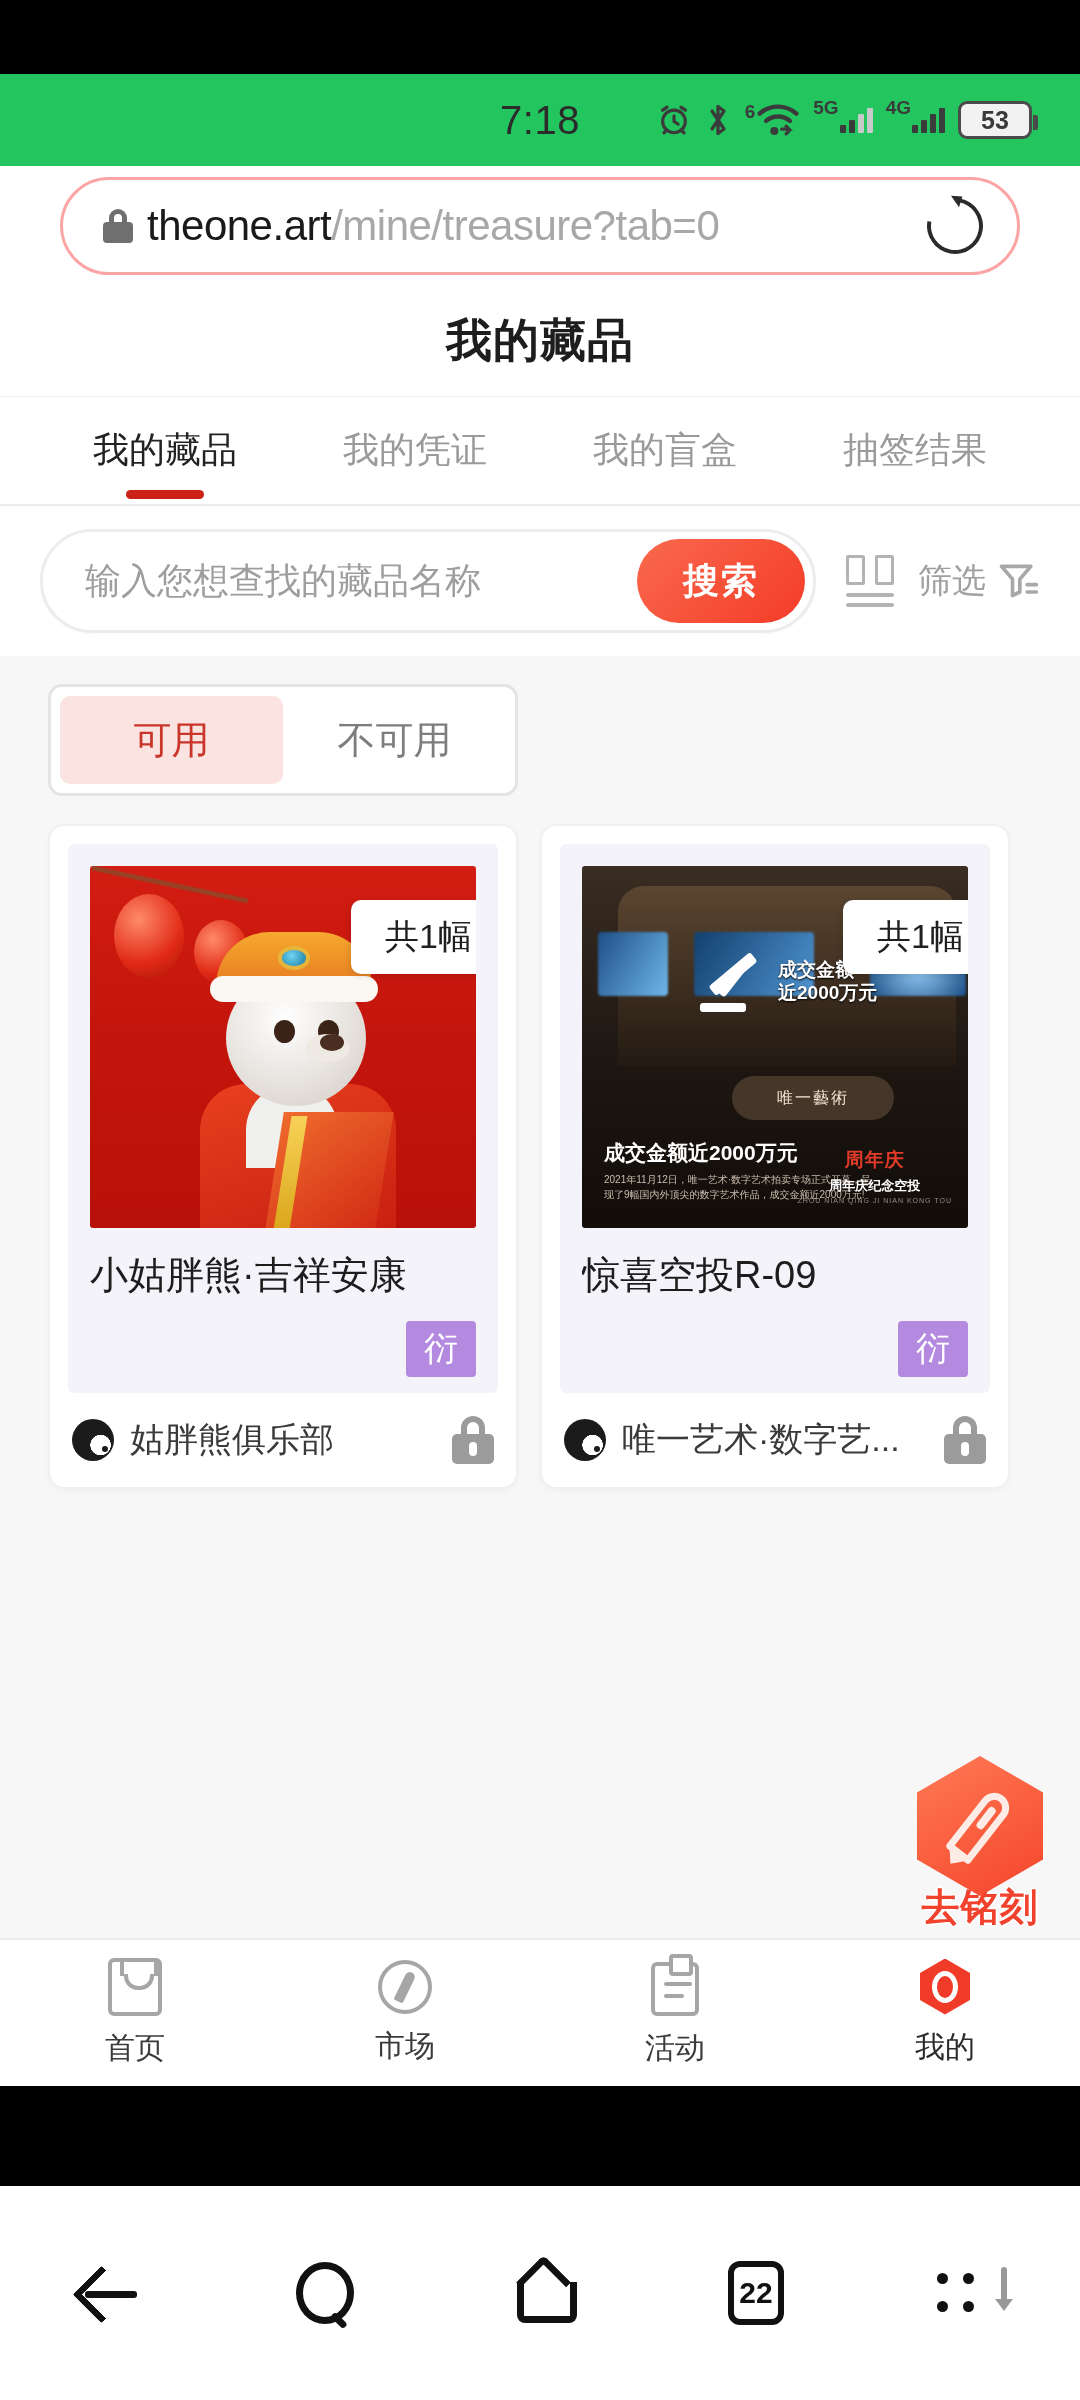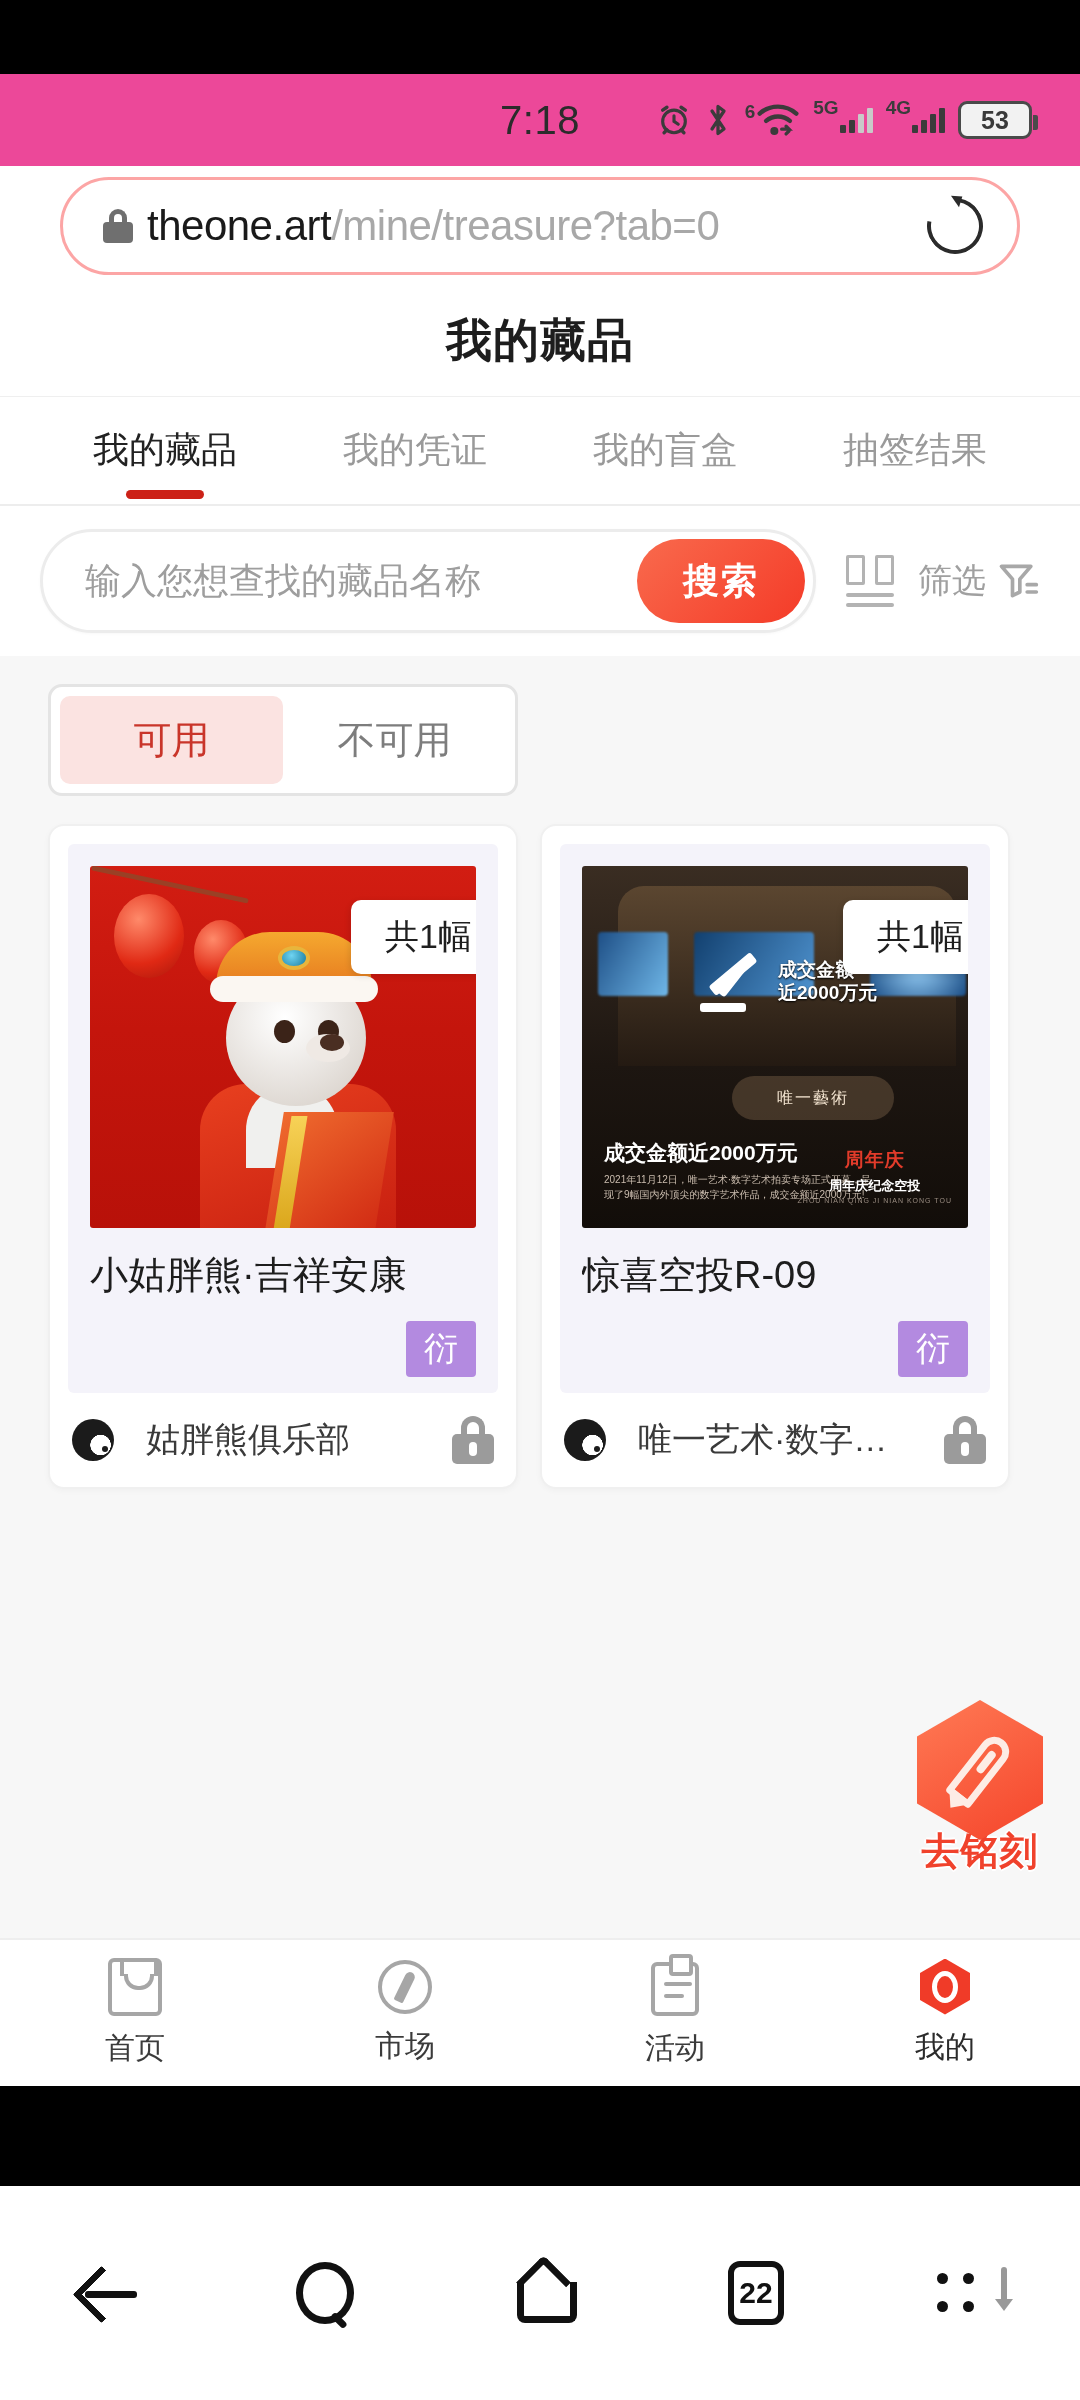--- a/index.html
+++ b/index.html
@@ -11,21 +11,21 @@
   }
   .phone {
     position: relative;
     width: 1080px; height: 2400px;
     background: #000;
   }
 
   
   .statusbar {
     position: absolute; top: 74px; left: 0; width: 1080px; height: 92px;
-    background: #ec4899;
+    background: #22c55e;
     display: flex; align-items: center;
   }
   .status-time {
     position: absolute; left: 0; right: 0; text-align: center;
     font-size: 40px; color: #2b2b2b; letter-spacing: 0.5px;
     font-family: "Liberation Sans", sans-serif;
   }
   .status-icons {
     position: absolute; right: 48px; display: flex; align-items: center; gap: 13px;
   }
@@ -195,36 +195,36 @@
     font-size: 34px; color:#1f1f1f; font-weight:500; box-shadow:-1px 2px 6px rgba(0,0,0,.12);text-align:right;
   }
   .card-name { margin-top: 22px; font-size: 38px; color:#1d1d1d; font-weight:500; white-space:nowrap; overflow:hidden;}
   .tag-row { margin-top: 20px; display:flex; justify-content:flex-end; }
   .tag-deriv {
     width: 70px; height: 56px; background:#b38ae0; color:#fff;
     display:flex; align-items:center; justify-content:center;
     font-size: 34px; border-radius: 4px;
   }
   .card-foot {
-    height: 94px; display:flex; align-items:center; gap:32px; padding: 0 4px;
+    height: 94px; display:flex; align-items:center; gap:16px; padding: 0 4px;
   }
   .avatar {
     flex:0 0 auto; width: 42px; height:42px; border-radius:50%;
     background: radial-gradient(circle at 68% 62%, #ffffff 0 26%, #1b1b1b 27% 100%);
     position:relative; overflow:hidden;
   }
   .avatar:after{ content:""; position:absolute; right:6px; bottom:9px; width:6px; height:6px; border-radius:50%; background:#1b1b1b;}
   .pub-name { flex:1 1 auto; font-size: 34px; color:#3a3a3a; white-space:nowrap; overflow:hidden; text-overflow:ellipsis;}
   .lock-gray { flex:0 0 auto; width: 42px; height: 48px; position:relative; }
   .lock-gray .body { position:absolute; bottom:0; left:0; width:42px; height:30px; background:#9b9b9b; border-radius:5px;}
   .lock-gray .body:after{content:""; position:absolute; left:17px; top:8px; width:8px; height:14px; background:#fff; border-radius:4px;}
   .lock-gray .shackle { position:absolute; top:0; left:9px; width:24px; height:22px; border:6px solid #9b9b9b; border-bottom:none; border-radius:13px 13px 0 0;}
 
   
-  .fab { position:absolute; right: 34px; top: 1414px; width: 132px; text-align:center; }
+  .fab { position:absolute; right: 34px; top: 1470px; width: 132px; text-align:center; }
   .hexbtn {
     width: 126px; height: 140px; margin: 0 auto; position:relative;
     background: linear-gradient(150deg, #ff7a55 0%, #f5452b 100%);
     clip-path: polygon(50% 0%, 100% 26%, 100% 74%, 50% 100%, 0% 74%, 0% 26%);
     filter: drop-shadow(0 3px 8px rgba(240,60,40,0.35));
   }
   .pen {
     position:absolute; left: 50%; top: 50%; width: 30px; height: 76px;
     transform: translate(-50%,-50%) rotate(38deg);
     border: 7px solid #fdece5; border-radius: 16px 16px 4px 4px;

